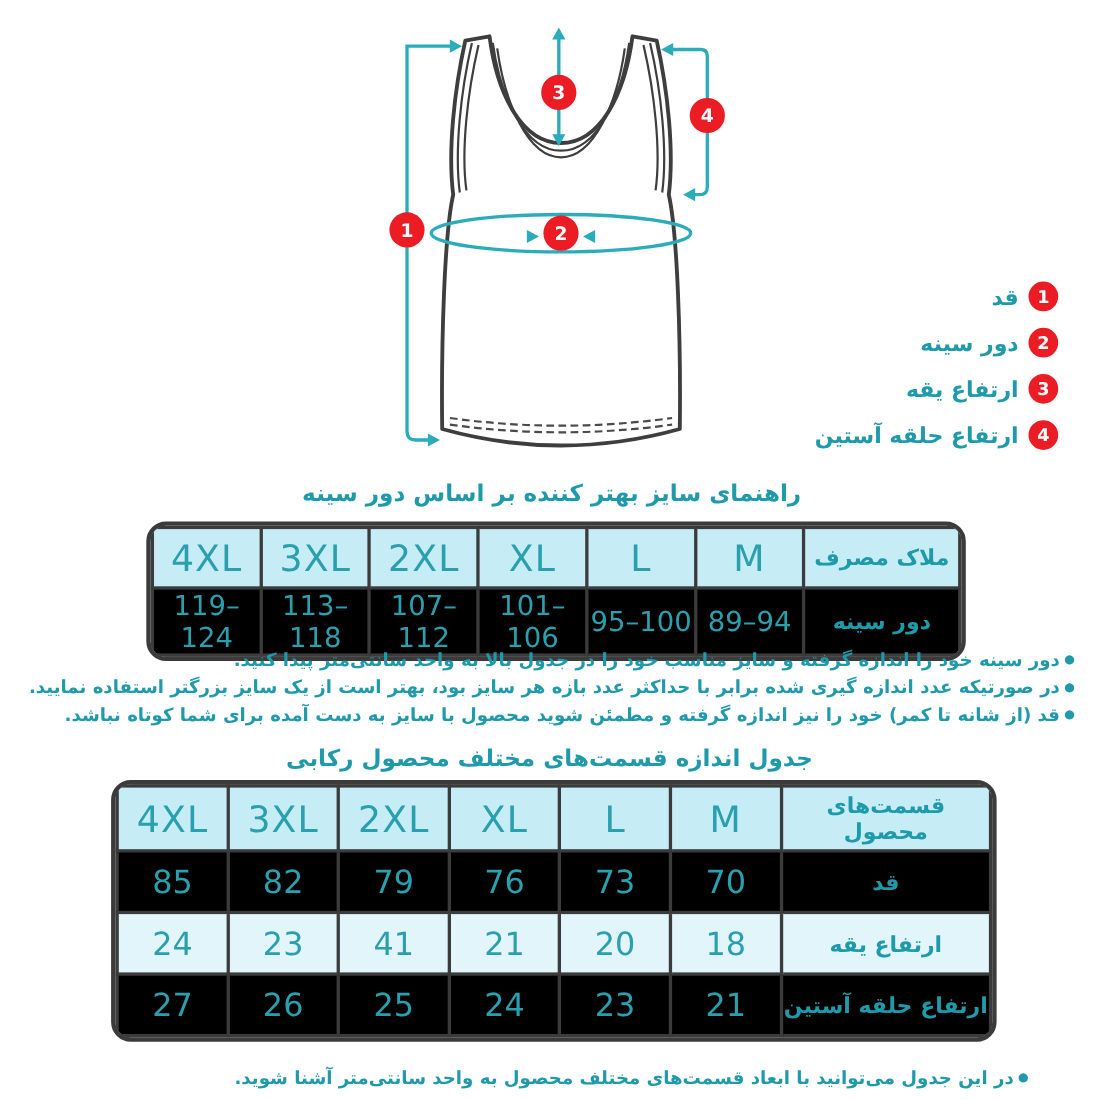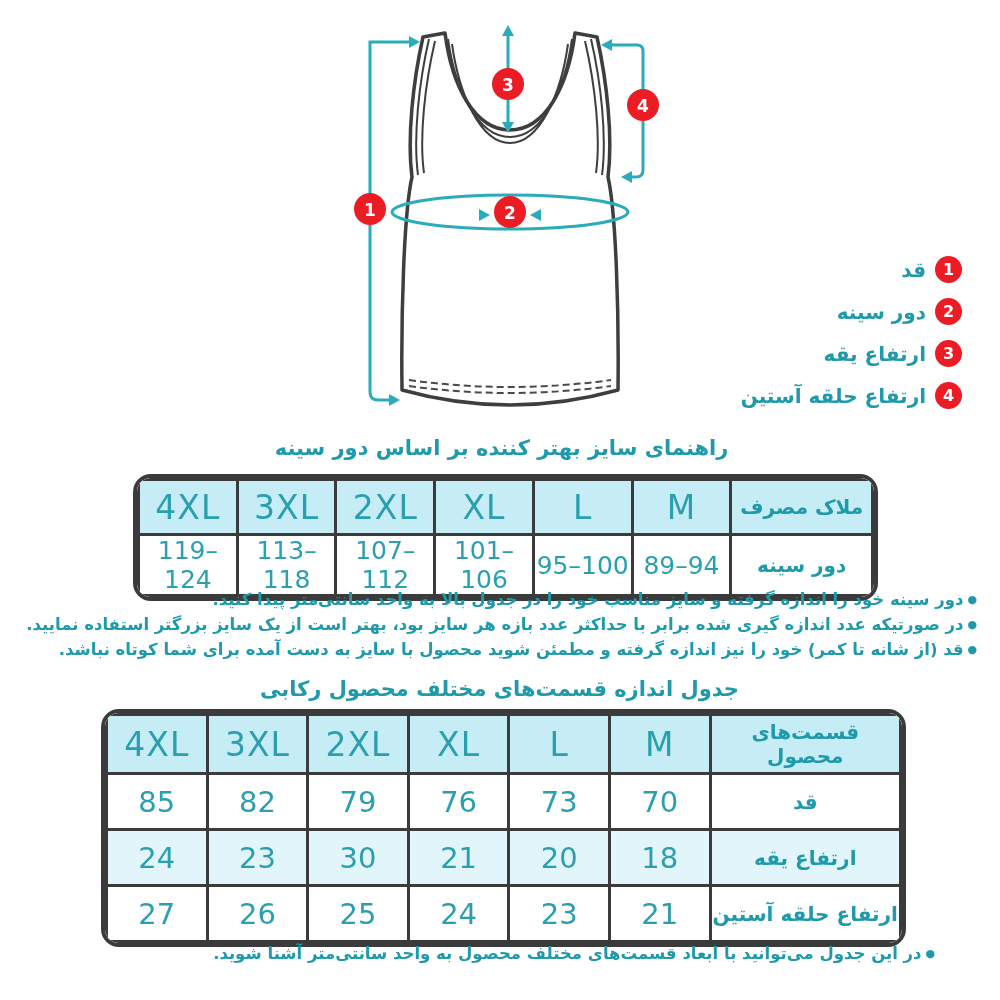--- a/index.html
+++ b/index.html
@@ -19,37 +19,37 @@
 
   
   .sec-title{position:absolute;text-align:center;color:#1e9aab;font-weight:bold;font-size:21px;direction:rtl;}
   #title-1{left:133px;width:737px;top:436px;}
   #title-2{left:101px;width:797px;top:677px;}
 
   
   .tbl-wrap{position:absolute;border:4px solid #3b3b3b;border-radius:18px;overflow:hidden;background:#3b3b3b;}
   #table-1{left:133px;top:474px;width:737px;}
   #table-2{left:101px;top:709px;width:797px;}
-  table{border-collapse:collapse;width:100%;table-layout:fixed;background:#ffffff;}
+  table{border-collapse:collapse;width:100%;table-layout:fixed;background:#000000;}
   td{border:3px solid #3b3b3b;text-align:center;vertical-align:middle;padding:0;}
   .hdr td{background:#c6edf6;}
   .size-cell{color:#2a9fae;font-size:33px;letter-spacing:1px;}
   .val-cell{color:#2a9fae;font-size:25px;}
   #table-2 .val-cell{font-size:29px;}
   .lbl-cell{color:#1e9aab;font-weight:bold;font-size:20px;direction:rtl;}
   #table-1 td{height:52px;}
   #table-2 .hdr td{height:56px;}
   #table-2 td{height:53px;}
   #table-2 .row-alt td{background:#e2f5fa;}
 
   
   .notes{position:absolute;top:590px;right:23px;display:flex;flex-direction:column;gap:6px;align-items:flex-end;}
   .note{direction:rtl;color:#1e9aab;font-weight:bold;font-size:16.5px;white-space:nowrap;}
   .note::before{content:"● ";font-size:11px;vertical-align:2px;}
-  #footer-note{position:absolute;top:944px;right:65px;}
+  #footer-note{position:absolute;top:970px;right:65px;}
 </style>
 </head>
 <body>
 
 <div id="stage">
 
   <svg id="garment-svg" viewBox="0 0 360 412">
 
     <path d="M 98,25 C 88,70 82,125 87,165 C 79,200 76,300 77,378 Q 185,408 293,378
          C 294,300 291,200 283,165 C 288,125 282,70 272,25 L 250,21
@@ -185,21 +185,21 @@
         <td class="val-cell">82</td>
         <td class="val-cell">79</td>
         <td class="val-cell">76</td>
         <td class="val-cell">73</td>
         <td class="val-cell">70</td>
         <td class="lbl-cell">قد</td>
       </tr>
       <tr class="row-alt">
         <td class="val-cell">24</td>
         <td class="val-cell">23</td>
-        <td class="val-cell">30</td>
+        <td class="val-cell">41</td>
         <td class="val-cell">21</td>
         <td class="val-cell">20</td>
         <td class="val-cell">18</td>
         <td class="lbl-cell">ارتفاع یقه</td>
       </tr>
       <tr>
         <td class="val-cell">27</td>
         <td class="val-cell">26</td>
         <td class="val-cell">25</td>
         <td class="val-cell">24</td>

